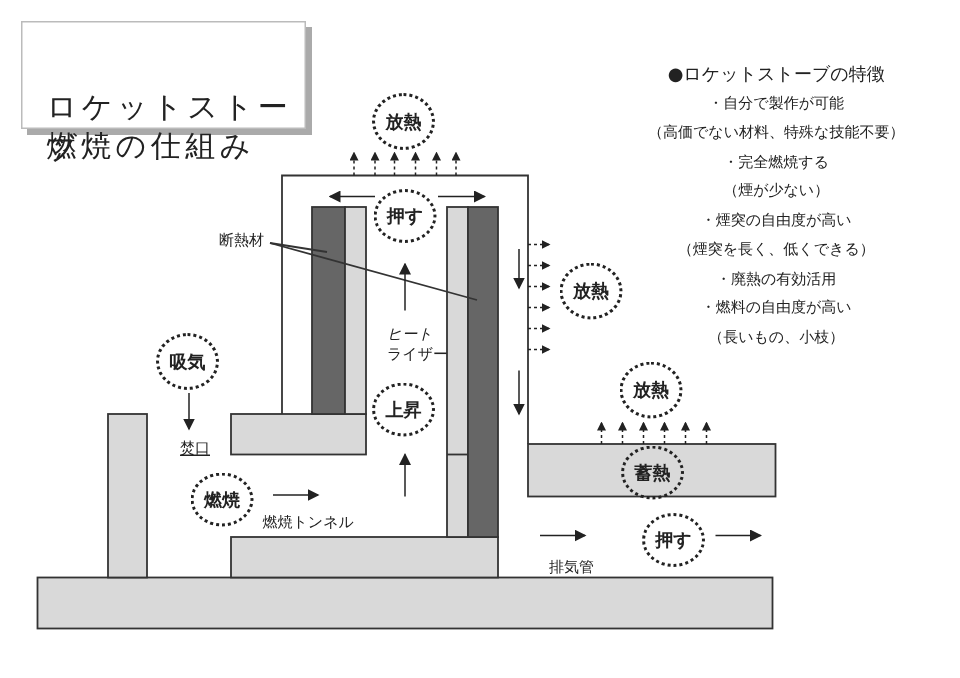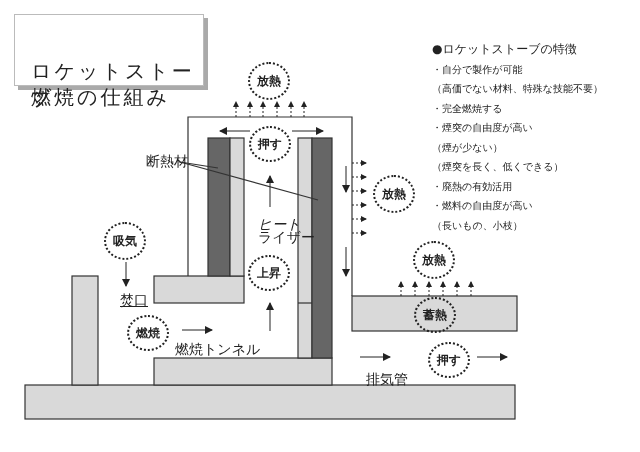--- a/index.html
+++ b/index.html
@@ -1,40 +1,40 @@
 <!DOCTYPE html>
 <html><head>
 <meta charset="utf-8">
 <style>
   html,body{margin:0;padding:0;background:#fff;}
   body{width:640px;height:452px;position:relative;overflow:hidden;font-family:"DejaVu Sans",sans-serif;color:#222;}
   .abs{position:absolute;}
   .title-box{left:14px;top:14px;width:188px;height:70px;background:#fff;border:1px solid #bbb;box-shadow:4px 4px 0 #aaa;}
   .title-line{position:absolute;left:16px;font-size:20px;letter-spacing:3px;color:#222;margin-top:33px;}
-  .feat{left:432px;top:40px;font-size:10px;line-height:19.5px;color:#222;}
+  .feat{left:432px;top:40px;font-size:10px;line-height:19.5px;color:#222;text-align:center;}
   .feat .head{font-size:12px;}
-  .lbl{font-size:14px;color:#222;white-space:nowrap;}
+  .lbl{font-size:10px;color:#222;white-space:nowrap;}
   .circ{position:absolute;border:2px dotted #222;border-radius:50%;display:flex;align-items:center;justify-content:center;font-size:12px;background:transparent;font-weight:bold;}
   svg{position:absolute;left:0;top:0;}
 </style>
 </head>
 <body>
 
 <div class="abs title-box">
   <div class="title-line" style="top:10px;">ロケットストーブ</div>
   <div class="title-line" style="top:36px;">燃焼の仕組み</div>
 </div>
 
 <div class="abs feat">
   <div class="head">●ロケットストーブの特徴</div>
   <div>・自分で製作が可能</div>
   <div>（高価でない材料、特殊な技能不要）</div>
   <div>・完全燃焼する</div>
+  <div>（煙が少ない）</div>
   <div>・煙突の自由度が高い</div>
-  <div>（煙が少ない）</div>
   <div>（煙突を長く、低くできる）</div>
   <div>・廃熱の有効活用</div>
   <div>・燃料の自由度が高い</div>
   <div>（長いもの、小枝）</div>
 </div>
 
 <svg width="640" height="452">
   <defs>
     <marker id="ah" markerWidth="8" markerHeight="8" refX="7" refY="4" orient="auto">
         <path d="M0,0 L8,4 L0,8 z" fill="#222"></path>

